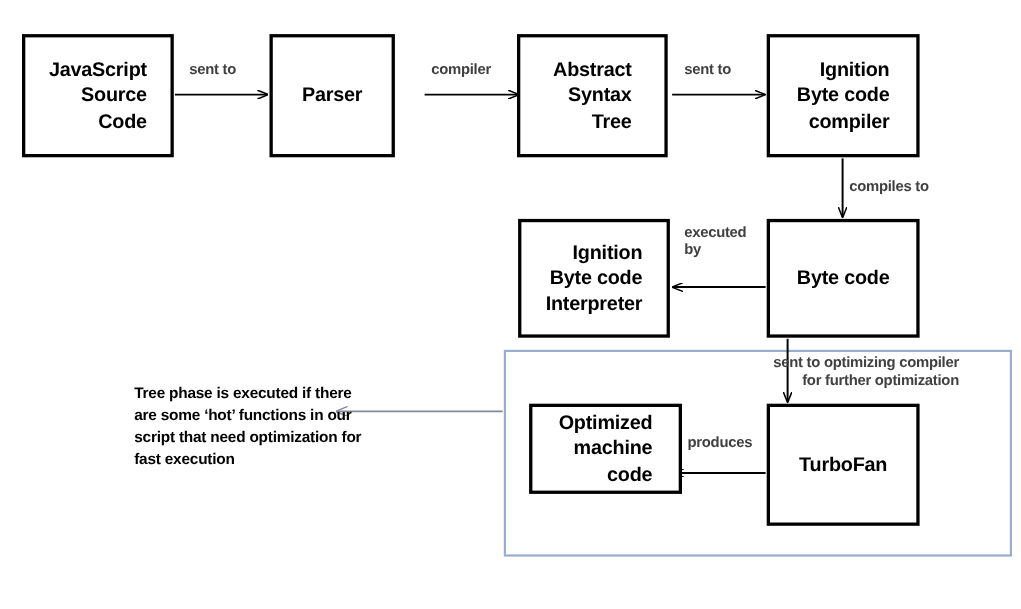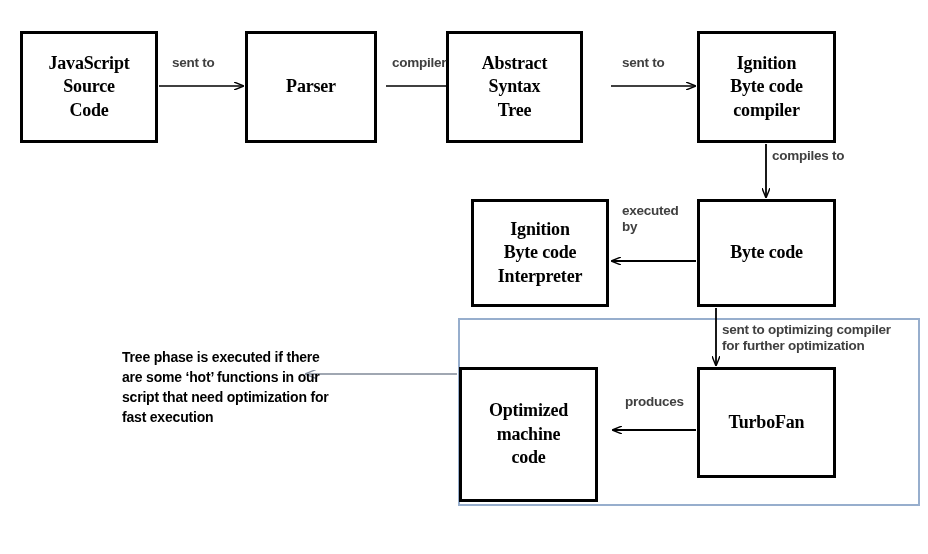--- a/index.html
+++ b/index.html
@@ -11,27 +11,26 @@
   #diagram{position:absolute;inset:0;width:928px;height:554px;}
 
   .node{
     position:absolute;
     box-sizing:border-box;
     border:3px solid #000;
     background:#fff;
     display:flex;
     align-items:center;
     justify-content:center;
-    text-align:center;
+    text-align:right;
     font-weight:bold;
     font-size:18px;
     line-height:1.30;
     letter-spacing:-0.2px;
     z-index:3;
-    font-family:Liberation Serif, serif;
   }
   .node span{display:block;padding:0 4px;}
 
   .edge-label{
     position:absolute;
     font-size:13.5px;
     font-weight:bold;
     line-height:1.20;
     letter-spacing:-0.25px;
     color:#404040;
@@ -91,45 +90,45 @@
     <line x1="716" y1="308" x2="716" y2="365" stroke="#000" stroke-width="1.8" marker-end="url(#arrowhead-black)"></line>
 
     <line x1="696" y1="430" x2="613" y2="430" stroke="#000" stroke-width="1.8" marker-end="url(#arrowhead-black)"></line>
 
     <line x1="457" y1="374" x2="306" y2="374" stroke="#808a99" stroke-width="1.5" marker-end="url(#arrowhead-gray)"></line>
   </svg>
 
   <div class="node" style="left: 20px; top: 31px; width: 138px; height: 112px;">
     <span>JavaScript<br>Source<br>Code</span>
   </div>
-  <div class="node" style="left: 245px; top: 31px; width: 132px; height: 112px;">
+  <div class="node" style="left: 245px; top: 31px; width: 114px; height: 112px;">
     <span>Parser</span>
   </div>
-  <div class="node" style="left: 446px; top: 31px; width: 137px; height: 112px;">
+  <div class="node" style="left: 470px; top: 31px; width: 137px; height: 112px;">
     <span>Abstract<br>Syntax<br>Tree</span>
   </div>
   <div class="node" style="left: 697px; top: 31px; width: 139px; height: 112px;">
     <span>Ignition<br>Byte code<br>compiler</span>
   </div>
   <div class="node" style="left: 471px; top: 199px; width: 138px; height: 108px;">
     <span>Ignition<br>Byte code<br>Interpreter</span>
   </div>
   <div class="node" style="left: 697px; top: 199px; width: 139px; height: 108px;">
     <span>Byte code</span>
   </div>
-  <div class="node" style="left: 459px; top: 367px; width: 139px; height: 135px;">
+  <div class="node" style="left: 481px; top: 367px; width: 139px; height: 82px;">
     <span>Optimized<br>machine<br>code</span>
   </div>
   <div class="node" style="left: 697px; top: 367px; width: 139px; height: 111px;">
     <span>TurboFan</span>
   </div>
 
   <div class="edge-label" style="left: 172px; top: 55px;">sent to</div>
   <div class="edge-label" style="left: 392px; top: 55px;">compiler</div>
   <div class="edge-label" style="left: 622px; top: 55px;">sent to</div>
-  <div class="edge-label" style="left: 772px; top: 148px;">compiles to</div>
+  <div class="edge-label" style="left: 772px; top: 162px;">compiles to</div>
   <div class="edge-label center" style="left: 622px; top: 203px;">executed<br>by</div>
-  <div class="edge-label" style="left: 722px; top: 322px;">sent to optimizing compiler<br>for further optimization</div>
+  <div class="edge-label" style="left: 703px; top: 322px; text-align: right;">sent to optimizing compiler<br>for further optimization</div>
   <div class="edge-label" style="left: 625px; top: 394px;">produces</div>
 
   <div class="annotation" style="left: 122px; top: 348px;">Tree phase is executed if there are some ‘hot’ functions in our script that need optimization for fast execution</div>
 
 </div>
 
 </body></html>

